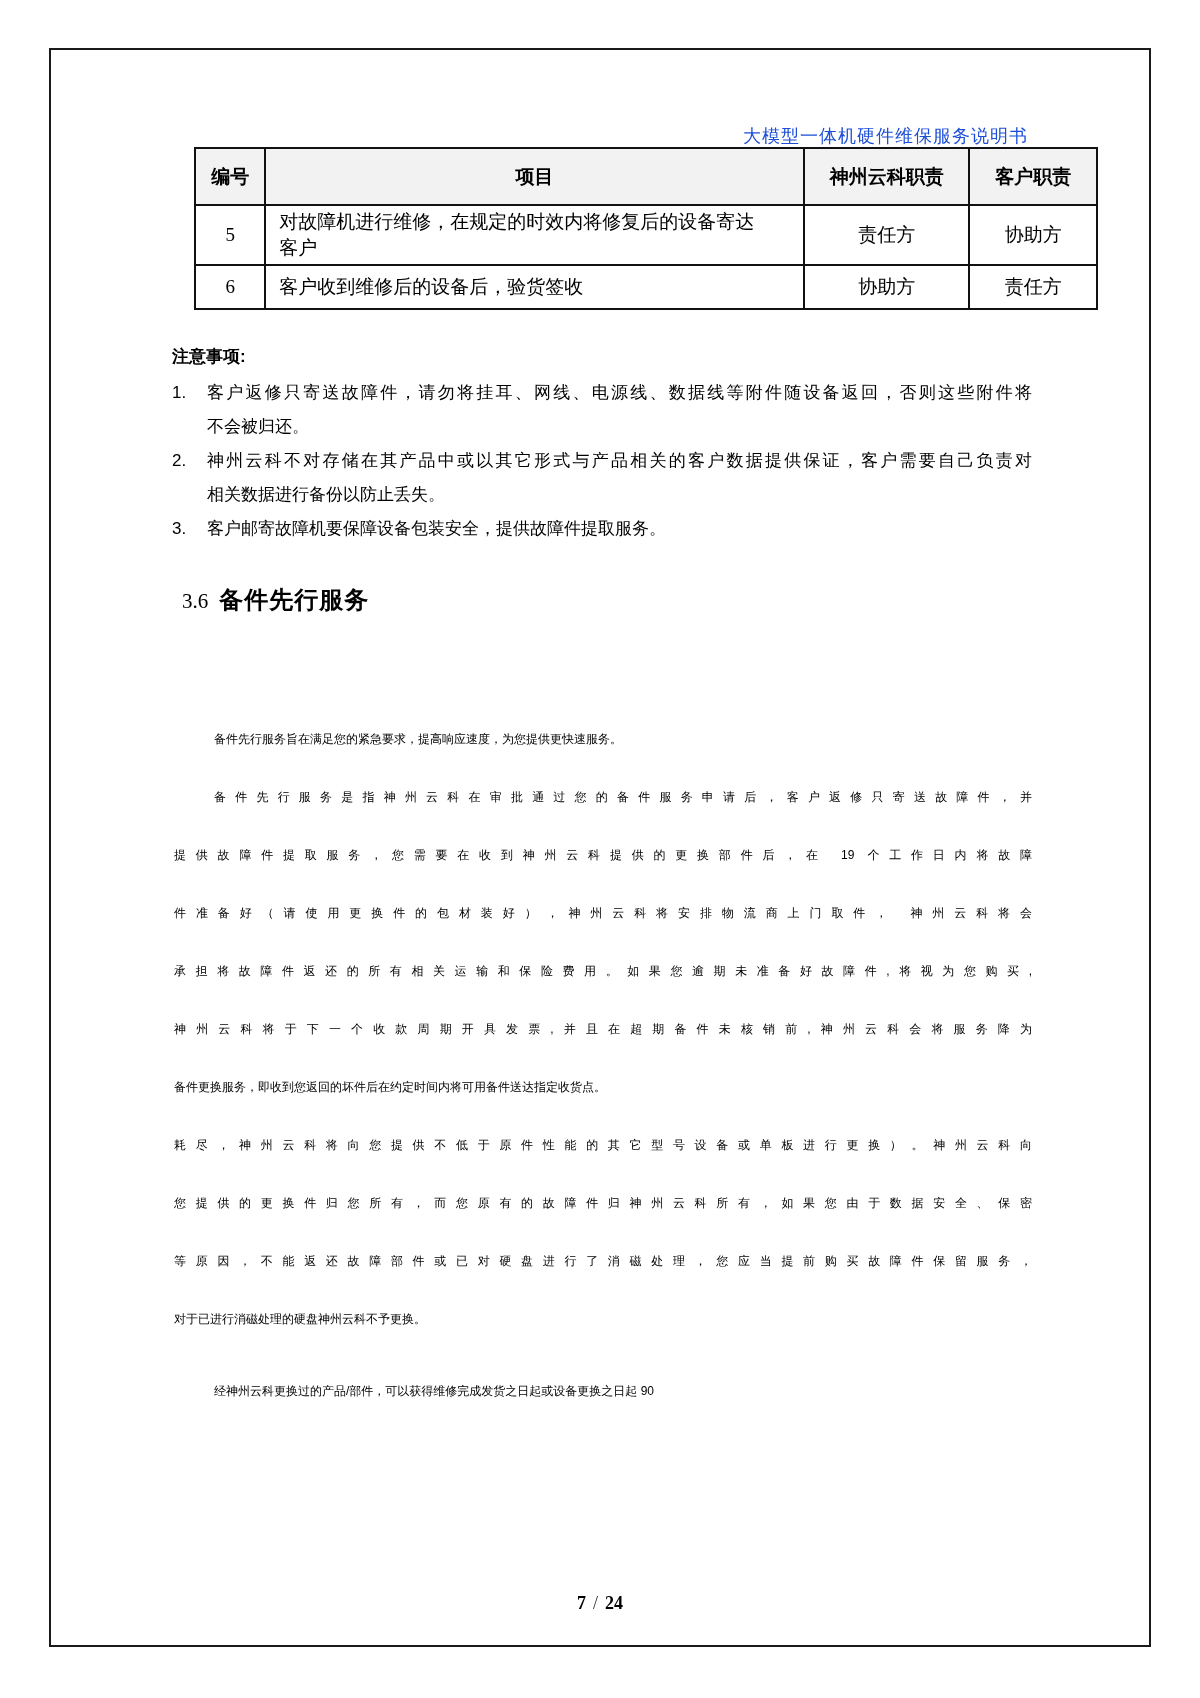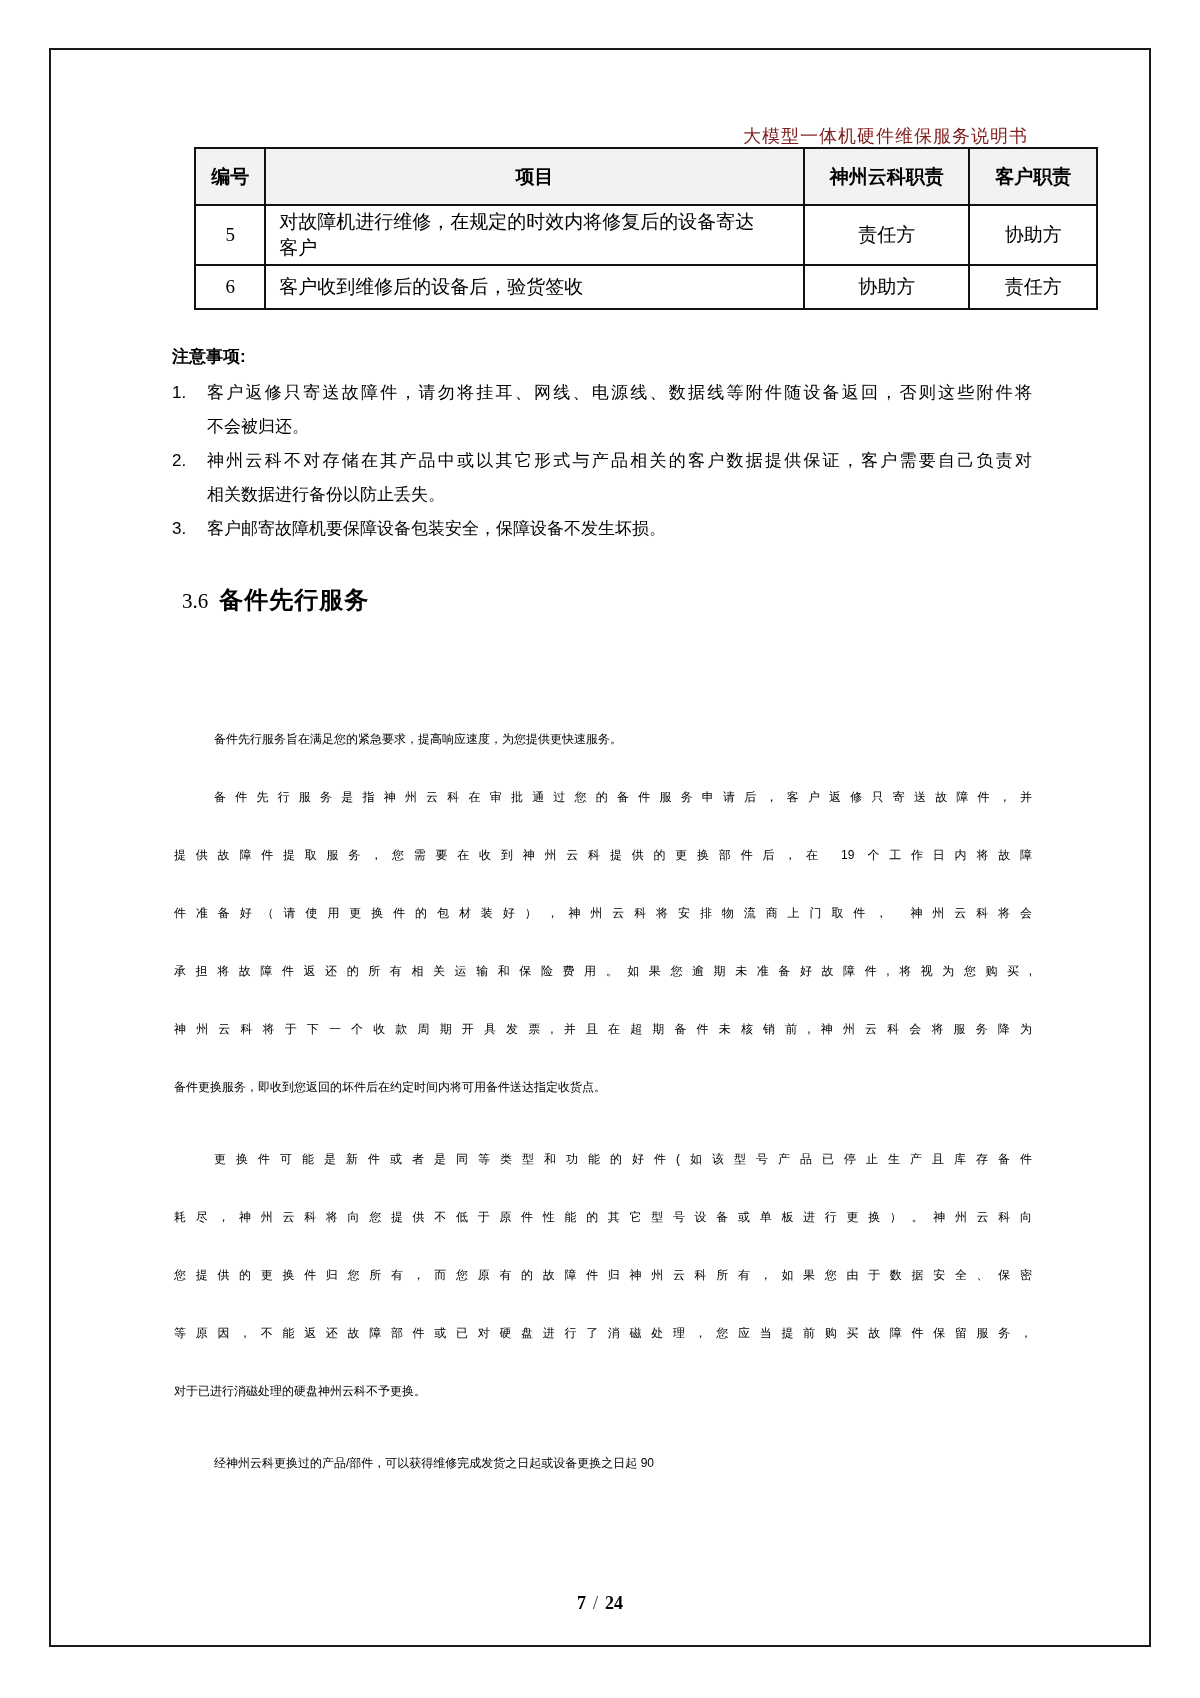--- a/index.html
+++ b/index.html
@@ -16,21 +16,21 @@
     width: 1102px; height: 1599px;
     border: 2px solid #1a1a1a;
     background: #fff;
   }
   
   .doc-header {
     position: absolute;
     top: 74px; right: 121px;
     font-family: "Liberation Serif", serif;
     font-size: 18px;
-    color: #7f1d1d;
+    color: #1d4ed8;
     letter-spacing: 1px;
   }
   
   .resp-table {
     position: absolute;
     left: 143px; top: 97px;
     width: 904px;
     border-collapse: collapse;
     font-family: "Liberation Serif", serif;
     font-size: 19px;
@@ -153,41 +153,40 @@
       <div class="note-no">2.</div>
       <div class="note-body">
         <div class="nfull">神州云科不对存储在其产品中或以其它形式与产品相关的客户数据提供保证，客户需要自己负责对</div>
         <div>相关数据进行备份以防止丢失。</div>
       </div>
     </div>
 
     <div class="note-item">
       <div class="note-no">3.</div>
       <div class="note-body">
-        <div>客户邮寄故障机要保障设备包装安全，保障设备不发生坏损。</div>
+        <div>客户邮寄故障机要保障设备包装安全，提供故障件提取服务。</div>
       </div>
     </div>
   </div>
 
   <div class="sec-heading">
     <span class="sec-num">3.6</span>
     <span class="sec-title">备件先行服务</span>
   </div>
 
   <div class="body-text">
     <div class="ln ind">备件先行服务旨在满足您的紧急要求，提高响应速度，为您提供更快速服务。</div>
 
     <div class="ln ind full">备件先行服务是指神州云科在审批通过您的备件服务申请后，客户返修只寄送故障件，并</div>
     <div class="ln full">提供故障件提取服务，您需要在收到神州云科提供的更换部件后，在 19 个工作日内将故障</div>
     <div class="ln full">件准备好（请使用更换件的包材装好），神州云科将安排物流商上门取件， 神州云科将会</div>
     <div class="ln full">承担将故障件返还的所有相关运输和保险费用。如果您逾期未准备好故障件,将视为您购买,</div>
     <div class="ln full">神州云科将于下一个收款周期开具发票,并且在超期备件未核销前,神州云科会将服务降为</div>
     <div class="ln">备件更换服务，即收到您返回的坏件后在约定时间内将可用备件送达指定收货点。</div>
 
-    <div class="ln ind full gap-sm">更换件可能是新件或者是同等类型和功能的好件(如该型号产品已停止生产且库存备件</div>
     <div class="ln full">耗尽，神州云科将向您提供不低于原件性能的其它型号设备或单板进行更换）。神州云科向</div>
     <div class="ln full">您提供的更换件归您所有，而您原有的故障件归神州云科所有，如果您由于数据安全、保密</div>
     <div class="ln full">等原因，不能返还故障部件或已对硬盘进行了消磁处理，您应当提前购买故障件保留服务，</div>
     <div class="ln">对于已进行消磁处理的硬盘神州云科不予更换。</div>
 
     <div class="ln ind gap-sm">经神州云科更换过的产品/部件，可以获得维修完成发货之日起或设备更换之日起 90</div>
   </div>
 
   <div class="page-footer">
     <span class="num">7</span><span class="sep">/</span><span class="num">24</span>

